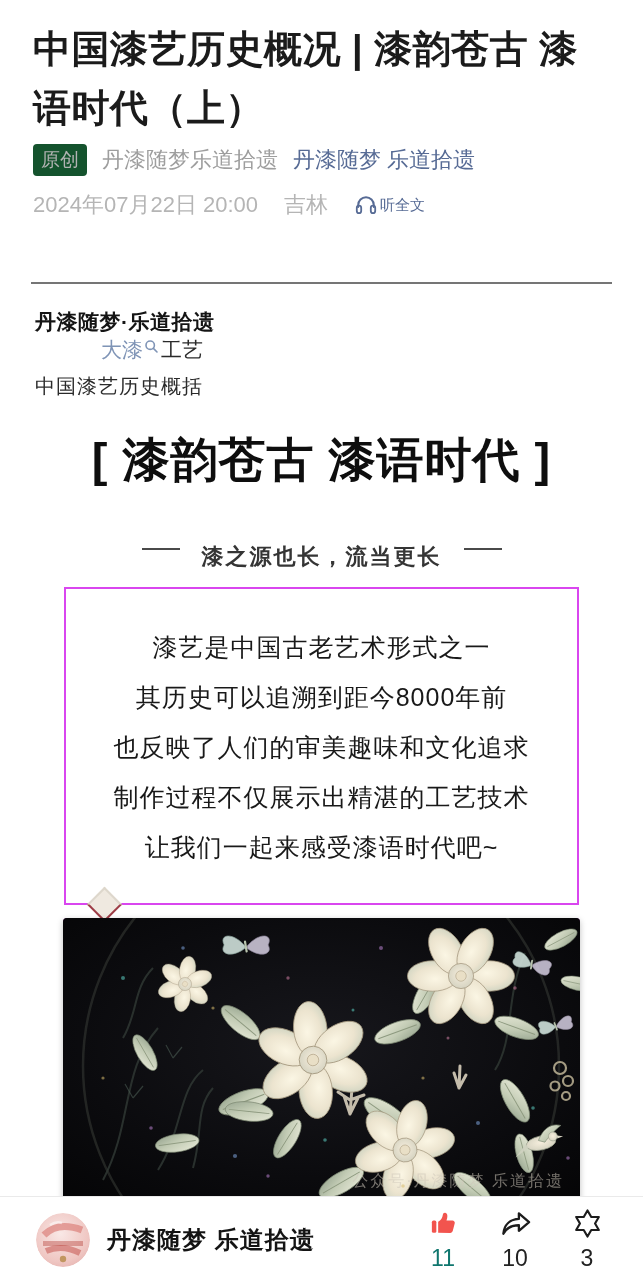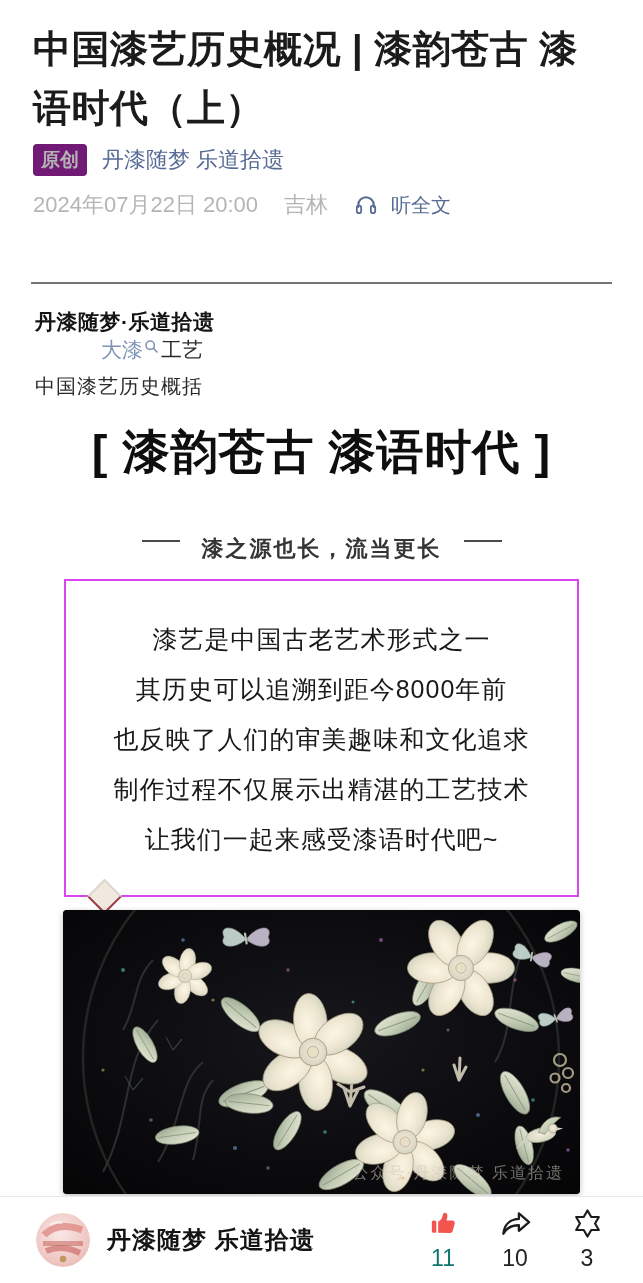--- a/index.html
+++ b/index.html
@@ -6,37 +6,37 @@
   html,body { background:#fff; }
   body {
     width:643px; height:1283px; position:relative; overflow:hidden;
     font-family:"Liberation Sans","DejaVu Sans",sans-serif;
     -webkit-font-smoothing:antialiased;
   }
   
   .hdr { padding:20px 33px 0 33px; }
   .title { font-size:38px; line-height:59px; font-weight:700; color:#1b1b1b; letter-spacing:0.5px; }
   .meta1 { margin-top:6px; display:flex; align-items:center; gap:15px; height:32px; }
-  .tag-original { background:#701a75; color:#b3b3b3; font-size:19px; padding:3px 8px; border-radius:4px;font-weight:bold; }
+  .tag-original { background:#14532d; color:#b3b3b3; font-size:19px; padding:3px 8px; border-radius:4px; }
   .author-gray { color:#9e9e9e; font-size:22px; }
   .account-link { color:#576b95; font-size:22px; }
   .meta2 { margin-top:14px; display:flex; align-items:center; gap:26px; height:30px; }
   .date-gray, .loc-gray { color:#b5b5b5; font-size:22px; }
-  .listen { display:flex; align-items:center; gap:13px; color:#576b95; font-size:20px; }
+  .listen { display:flex; align-items:center; gap:2px; color:#576b95; font-size:15px; }
   .listen svg { display:block; }
   
   .top-rule { margin:62px 31px 0 31px; border-top:2px solid #757575; }
   .card-head { margin:20px 33px 0 35px; display:flex; justify-content:space-between; align-items:flex-start;flex-direction:column; }
   .brand { font-size:21px; font-weight:700; color:#141414; letter-spacing:0.5px; padding-top:4px; }
   .topic-block { text-align:right; }
   .topic-line { font-size:21px; color:#2a2a2a; display:flex; align-items:flex-start; justify-content:flex-end;text-align:right; }
   .topic-hl { color:#7f94b6; }
   .topic-line svg { margin:-2px 1px 0 1px; }
   .topic-sub { margin-top:9px; font-size:20px; color:#2a2a2a; letter-spacing:1px; }
-  .headline { margin-top:20px; text-align:center; font-size:47px; line-height:64px; font-weight:900; color:#0e0e0e; letter-spacing:1px; }
+  .headline { margin-top:28px; text-align:center; font-size:47px; line-height:64px; font-weight:900; color:#0e0e0e; letter-spacing:1px; }
   .tagline { margin-top:42px; display:flex; align-items:center; justify-content:center; gap:22px; height:30px; }
   .tagline .dash { width:38px; height:2.5px; background:#4a4a4a; }
   .tagline .txt { font-size:22px; font-weight:600; color:#353535; letter-spacing:2px;margin-top:16px; }
   .quote-box { position:relative; margin:23px auto 0 auto; width:515px; border:2px solid #d946ef; padding:33px 8px 31px 8px; }
   .quote-box p { text-align:center; font-size:25px; line-height:50px; color:#191919; font-weight:500; letter-spacing:1px; }
   .diamond { position:absolute; left:26px; bottom:-14px; width:25px; height:25px; background:#efe9e0;
              transform:rotate(45deg); border-style:solid; border-width:2px;
              border-color:#ddd7cc #9d3c46 #9d3c46 #ddd7cc; }
   
   .photo { position:relative; margin:13px auto 0 auto; width:517px; height:284px; border-radius:4px; overflow:hidden; background:#701a75; box-shadow:0 2px 6px rgba(0,0,0,0.25); }
@@ -57,20 +57,21 @@
   .action .cnt.red { color:#0f766e; }
 </style>
 </head>
 <body>
 
 <div class="hdr">
   <h1 class="title">中国漆艺历史概况 | 漆韵苍古 漆语时代（上）</h1>
 
   <div class="meta1">
     <span class="tag-original">原创</span>
+    <span class="author-gray">丹漆随梦乐道拾遗</span>
     <span class="account-link">丹漆随梦 乐道拾遗</span>
   </div>
 
   <div class="meta2">
     <span class="date-gray">2024年07月22日 20:00</span>
     <span class="loc-gray">吉林</span>
     <span class="listen">
       <span>
         <svg width="24" height="24" viewBox="0 0 24 24">
           <path d="M4.2 14 v-2 a7.8 7.8 0 0 1 15.6 0 v2" fill="none" stroke="#576b95" stroke-width="2" stroke-linecap="round"></path>

